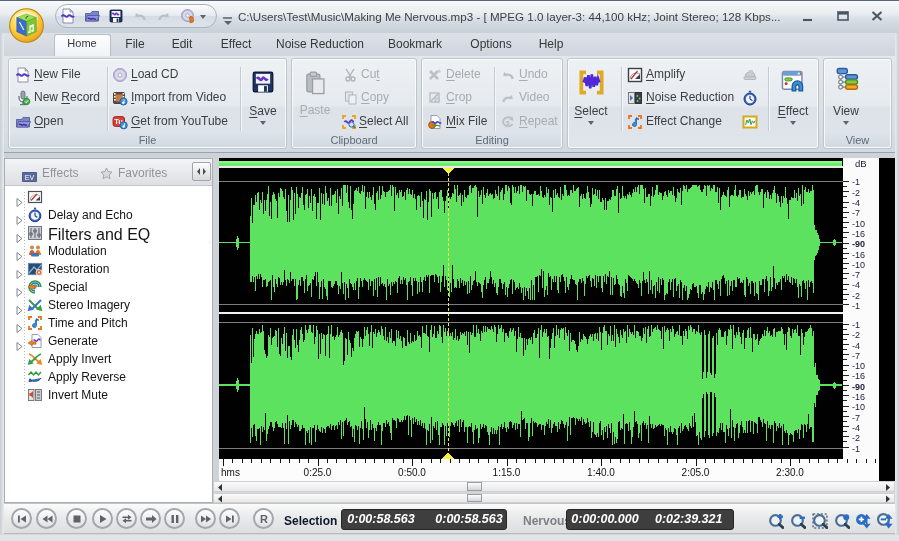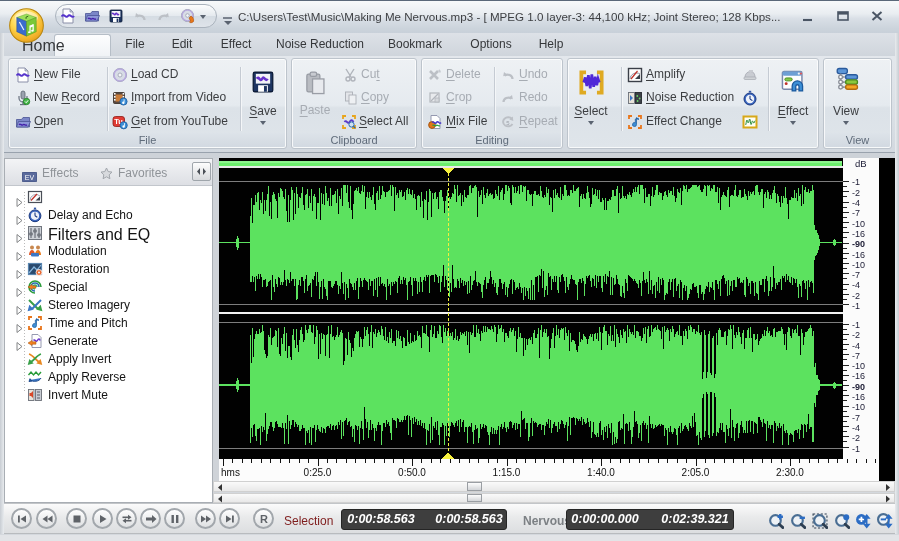--- a/index.html
+++ b/index.html
@@ -46,21 +46,21 @@
       </svg></div>
     <div class="abs" style="left:835px;top:6px;width:16px;height:18px"><svg width="16" height="18">
         <rect x="3" y="6" width="10" height="8" fill="none" stroke="#4a5564" stroke-width="1.6"></rect>
         <rect x="3" y="6" width="10" height="2.6" fill="#4a5564"></rect>
       </svg></div>
     <div class="abs" style="left:869px;top:6px;width:16px;height:18px"><svg width="16" height="18">
         <path d="M3.5 6l9 8M12.5 6l-9 8" stroke="#4a5564" stroke-width="2"></path>
       </svg></div>
     <div class="abs" style="left:0;top:33px;width:899px;height:23px;background:linear-gradient(#dde1e7,#cfd5dc)"></div>
     <div class="abs" style="left:54px;top:34px;width:57px;height:22px;border:1px solid #b6bec7;border-bottom:none;border-radius:3px 3px 0 0;background:linear-gradient(#fdfdfe,#f0f3f6)"></div>
-    <div class="abs" style="left:82px;top:37px;width:120px;margin-left:-60px;font-size:16px;color:#35373a">Home</div>
+    <div class="abs" style="left:82px;top:37px;width:120px;margin-left:-60px;text-align:center;font-size:11px;color:#35373a">Home</div>
     <div class="abs" style="left:135px;top:37px;width:120px;margin-left:-60px;text-align:center;font-size:12px;color:#35373a">File</div>
     <div class="abs" style="left:182px;top:37px;width:120px;margin-left:-60px;text-align:center;font-size:12px;color:#35373a">Edit</div>
     <div class="abs" style="left:236px;top:37px;width:120px;margin-left:-60px;text-align:center;font-size:12px;color:#35373a">Effect</div>
     <div class="abs" style="left:320px;top:37px;width:120px;margin-left:-60px;text-align:center;font-size:12px;color:#35373a">Noise Reduction</div>
     <div class="abs" style="left:415px;top:37px;width:120px;margin-left:-60px;text-align:center;font-size:12px;color:#35373a">Bookmark</div>
     <div class="abs" style="left:491px;top:37px;width:120px;margin-left:-60px;text-align:center;font-size:12px;color:#35373a">Options</div>
     <div class="abs" style="left:551px;top:37px;width:120px;margin-left:-60px;text-align:center;font-size:12px;color:#35373a">Help</div>
     <div class="abs" style="left:0;top:56px;width:899px;height:97px;background:linear-gradient(#e3e7ec,#d8dee4 70%,#d2d8df)"></div>
     <div class="abs" style="left:0;top:152px;width:899px;height:1px;background:#99a2ad"></div>
     <div class="abs" style="left:0;top:153px;width:899px;height:5px;background:#cdd2d8"></div>
@@ -177,21 +177,21 @@
     <div style="position:absolute;left:446px;top:114px;font-size:12px;color:#3c3e41;white-space:nowrap"><u>M</u>ix File</div>
     <div style="position:absolute;left:500px;top:67px;width:16px;height:16px"><svg width="16" height="16" viewBox="0 0 16 16" style="">
         <path d="M12.5 12a5 4.5 0 00-8-3.5" stroke="#bcc0c6" stroke-width="2.2" fill="none"></path>
         <path d="M4 5l-.8 4.2L7.5 8z" fill="#bcc0c6"></path>
       </svg></div>
     <div style="position:absolute;left:519px;top:67px;font-size:12px;color:#a7acb3;white-space:nowrap"><u>U</u>ndo</div>
     <div style="position:absolute;left:500px;top:90px;width:16px;height:16px"><svg width="16" height="16" viewBox="0 0 16 16" style="">
         <path d="M3.5 12a5 4.5 0 018-3.5" stroke="#bcc0c6" stroke-width="2.2" fill="none"></path>
         <path d="M12 5l.8 4.2L8.5 8z" fill="#bcc0c6"></path>
       </svg></div>
-    <div style="position:absolute;left:519px;top:90px;font-size:12px;color:#a7acb3;white-space:nowrap">Redo</div>
+    <div style="position:absolute;left:519px;top:90px;font-size:12px;color:#a7acb3;white-space:nowrap">Video</div>
     <div style="position:absolute;left:500px;top:114px;width:16px;height:16px"><svg width="16" height="16" viewBox="0 0 16 16" style="">
         <path d="M12 5a5 4.5 0 10.5 5" stroke="#bcc0c6" stroke-width="2" fill="none"></path>
         <path d="M12.8 2.5l.5 4.5-4-1.5z" fill="#bcc0c6"></path>
         <text x="8" y="11" font-family="Liberation Sans, sans-serif" font-size="6" fill="#9ca0a8" text-anchor="middle">5</text>
       </svg></div>
     <div style="position:absolute;left:519px;top:114px;font-size:12px;color:#a7acb3;white-space:nowrap"><u>R</u>epeat</div>
     <div class="grp" style="left:567px;width:252px">
       <div class="vsep" style="left:53px"></div>
       <div class="vsep" style="left:200px"></div>
     </div>
@@ -634,28 +634,28 @@
       <svg width="18" height="18" viewBox="0 0 18 18" style="position:absolute;left:0;top:0">
         <path d="M5 5.5v7L10.5 9z" fill="#5f6368"></path>
         <rect x="11" y="5.5" width="1.8" height="7" fill="#5f6368"></rect>
       </svg>
     </div>
     <div class="abs" style="left:252.5px;top:508px;width:21px;height:21px;border-radius:50%;background:linear-gradient(#fdfdfd,#dfe1e3);border:2px solid #a2a7ac;box-shadow:inset 0 1px 1px #fff">
       <svg width="18" height="18" viewBox="0 0 18 18" style="position:absolute;left:0;top:0">
         <text x="9" y="13" text-anchor="middle" font-size="11" font-weight="bold" fill="#5f6368" font-family="Liberation Sans, sans-serif">R</text>
       </svg>
     </div>
-    <div class="abs" style="left:284px;top:514px;font-size:12px;font-weight:normal;color:#7f1d1d">Selection</div>
+    <div class="abs" style="left:284px;top:514px;font-size:12px;font-weight:bold;color:#0f172a">Selection</div>
     <div class="abs" style="left:341px;top:509px;width:166px;height:21px;background:#3e3e3e;border-radius:3px;border:1px solid #252525"></div>
     <div style="position:absolute;top:512px;width:80px;text-align:center;font-size:12.5px;font-style:italic;font-weight:bold;color:#fff;white-space:nowrap;left:341px">0:00:58.563</div>
     <div style="position:absolute;top:512px;width:80px;text-align:center;font-size:12.5px;font-style:italic;font-weight:bold;color:#fff;white-space:nowrap;left:429px">0:00:58.563</div>
     <div class="abs" style="left:523px;top:514px;font-size:12px;font-weight:bold;color:#7c8084">Nervous</div>
     <div class="abs" style="left:566px;top:509px;width:168px;height:21px;background:#3e3e3e;border-radius:3px;border:1px solid #252525"></div>
     <div style="position:absolute;top:512px;width:80px;text-align:center;font-size:12.5px;font-style:italic;font-weight:bold;color:#fff;white-space:nowrap;left:565px">0:00:00.000</div>
-    <div style="position:absolute;top:512px;width:80px;text-align:center;font-size:12.5px;font-style:italic;font-weight:bold;color:#fff;white-space:nowrap;left:655px">0:02:39.321</div>
+    <div style="position:absolute;top:512px;width:80px;font-size:12.5px;font-style:italic;font-weight:bold;color:#fff;white-space:nowrap;left:655px">0:02:39.321</div>
     <div class="abs" style="left:768px;top:513px;width:16px;height:16px"><svg width="16" height="16" viewBox="0 0 15 15">
         <circle cx="7" cy="7" r="5" fill="#eef3f8" fill-opacity="0.85" stroke="#4a6e93" stroke-width="2"></circle>
         <path d="M10.5 10.5l3.5 3.2" stroke="#2e3f52" stroke-width="2.6" stroke-linecap="round"></path>
         <path d="M9 3.5h5M11.5 1v5" stroke="#2b6cc4" stroke-width="2.2"></path>
       </svg></div>
     <div class="abs" style="left:790px;top:513px;width:16px;height:16px"><svg width="16" height="16" viewBox="0 0 15 15">
         <circle cx="7" cy="7" r="5" fill="#eef3f8" fill-opacity="0.85" stroke="#4a6e93" stroke-width="2"></circle>
         <path d="M10.5 10.5l3.5 3.2" stroke="#2e3f52" stroke-width="2.6" stroke-linecap="round"></path>
         <path d="M9 4.5h5" stroke="#2b6cc4" stroke-width="2.2"></path>
       </svg></div>

